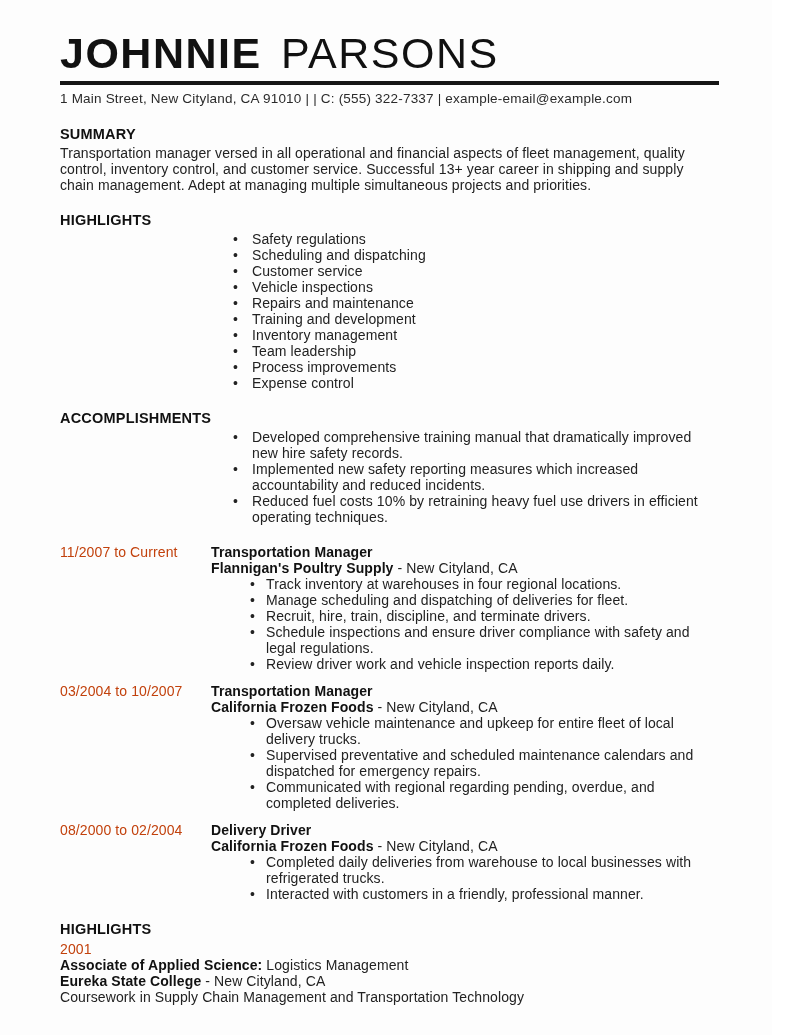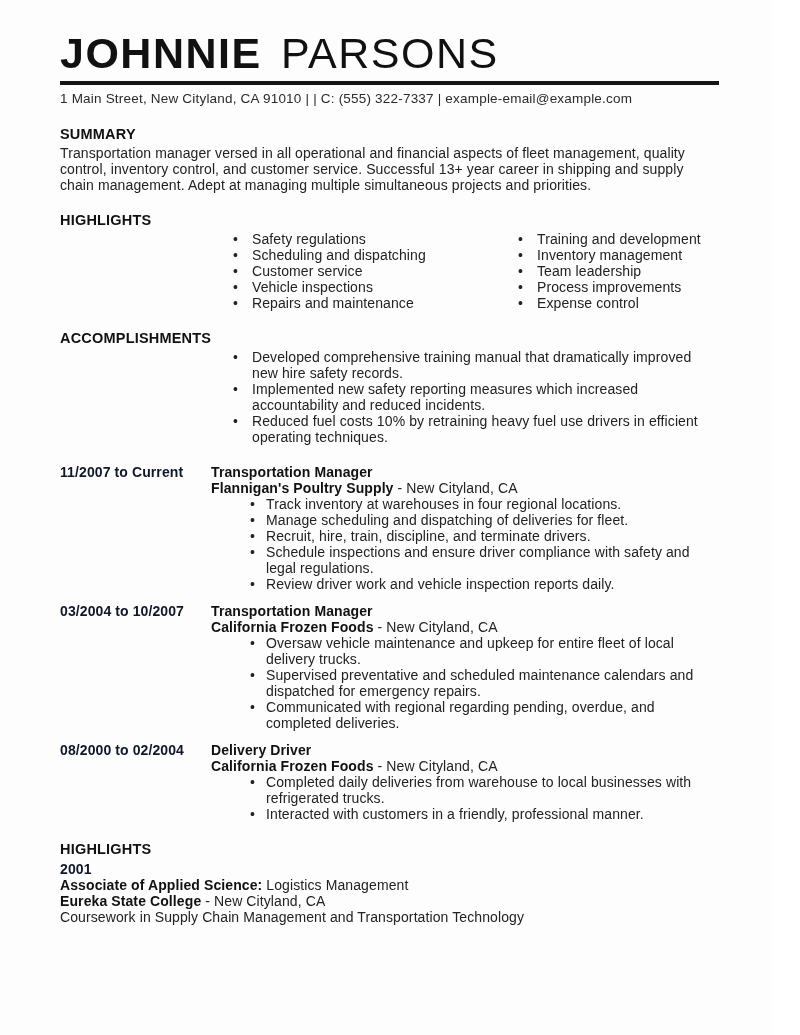--- a/index.html
+++ b/index.html
@@ -68,35 +68,36 @@
     position: absolute;
     left: 2px;
     top: 0;
   }
 
   
   .highlights-grid {
     display: flex;
     margin-left: 171px;
     margin-top: 1px;
+    flex-direction: column;
   }
   .highlights-col1 { width: 285px; }
   .highlights-col2 { flex: 1; }
 
   
   .accomplishments-list { margin-left: 171px; margin-top: 1px; }
 
   
   .job { display: flex; margin-top: 2px; margin-bottom: 11px; }
   .job:last-child { margin-bottom: 0; }
   .date-col {
     width: 151px;
     flex: none;
-    font-weight: 700;
-    color: #0f172a;
+    font-weight: 400;
+    color: #c2410c;
   }
   .job-content { flex: 1; }
   .job-title { font-weight: 700; color: #111; }
   .company-line .company-name { font-weight: 700; color: #111; }
   .job-bullets { margin-left: 37px; }
   .job-bullets .bullet { padding-left: 18px; }
 
   
   .edu-row { display: flex; margin-top: 3px; flex-direction: column; }
   .edu-content { flex: 1; }

